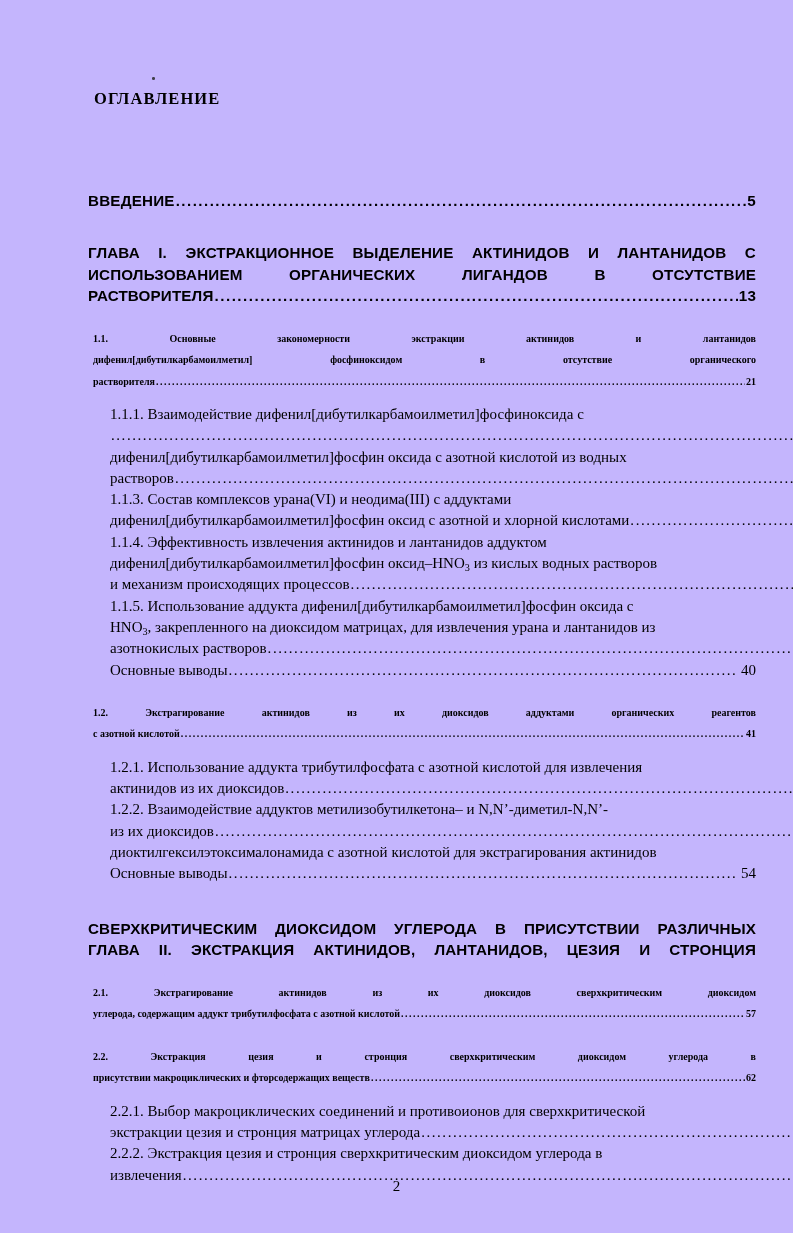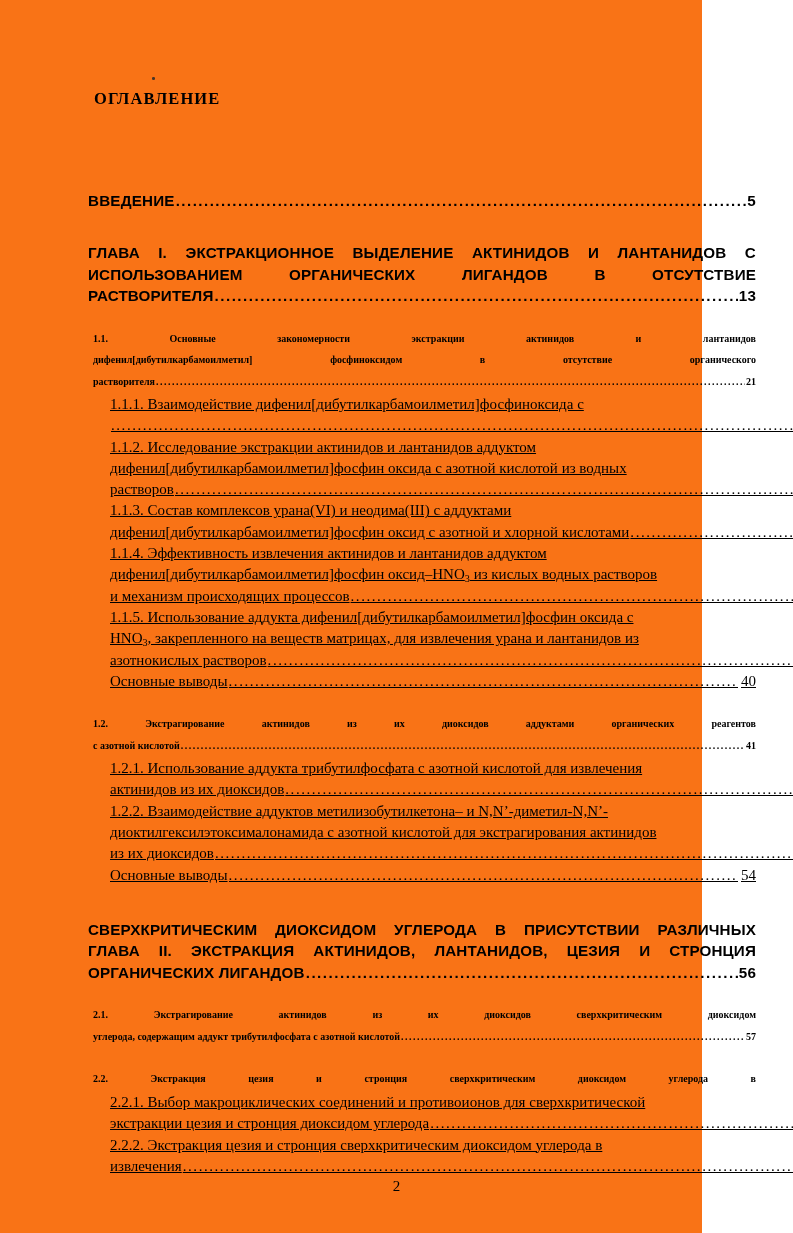--- a/index.html
+++ b/index.html
@@ -11,23 +11,23 @@
     width: 793px;
     height: 1233px;
     position: relative;
     font-family: "Liberation Serif", "DejaVu Serif", serif;
     color: #000000;
     overflow: hidden;
   }
   .page {
     position: absolute;
     left: 0; top: 0;
-    width: 702px;
+    width: 793px;
     height: 1233px;
-    background: #f97316;
+    background: #c4b5fd;
   }
   .content {
     position: absolute;
     left: 88px;
     top: 80px;
     width: 668px;
   }
 
   
   .toc-title {
@@ -110,24 +110,23 @@
     width: 663px;
   }
   .sec .lastline {
     text-align: left;
     text-align-last: left;
   }
   .sec .dots { letter-spacing: 1.5px; }
 
   
   .subs {
-    margin-top: 2px;
+    margin-top: 12px;
     margin-left: 22px;
     width: 646px;
-    text-decoration: underline;
   }
   .sub {
     font-size: 15px;
     line-height: 21.3px;
   }
   .sub .line { display: block; }
   .sub .dots { letter-spacing: 1.55px; }
   .sub .pg { padding-left: 2px; }
 
   sub {
@@ -187,21 +186,20 @@
     <div class="subs">
 
       <div class="sub">
         <span class="line">1.1.1. Взаимодействие дифенил[дибутилкарбамоилметил]фосфиноксида с</span>
         <span class="line row">
           <span class="dots"></span>
         </span>
       </div>
 
       <div class="sub">
-        <span class="line">1.1.2. Исследование экстракции актинидов и лантанидов аддуктом</span>
         <span class="line">дифенил[дибутилкарбамоилметил]фосфин оксида с азотной кислотой из водных</span>
         <span class="line row">
           <span class="txt">растворов</span><span class="dots"></span>
         </span>
       </div>
 
       <div class="sub">
         <span class="line">1.1.3. Состав комплексов урана(VI) и неодима(III) с аддуктами</span>
         <span class="line row">
           <span class="txt">дифенил[дибутилкарбамоилметил]фосфин оксид с азотной и хлорной кислотами</span><span class="dots"></span>
@@ -211,21 +209,21 @@
       <div class="sub">
         <span class="line">1.1.4. Эффективность извлечения актинидов и лантанидов аддуктом</span>
         <span class="line"><span>дифенил[дибутилкарбамоилметил]фосфин оксид–HNO</span><sub>3</sub><span> из кислых водных растворов</span></span>
         <span class="line row">
           <span class="txt">и механизм происходящих процессов</span><span class="dots"></span>
         </span>
       </div>
 
       <div class="sub">
         <span class="line">1.1.5. Использование аддукта дифенил[дибутилкарбамоилметил]фосфин оксида с</span>
-        <span class="line"><span>HNO</span><sub>3</sub><span>, закрепленного на веществ матрицах, для извлечения урана и лантанидов из</span></span>
+        <span class="line"><span>HNO</span><sub>3</sub><span>, закрепленного на диоксидом матрицах, для извлечения урана и лантанидов из</span></span>
         <span class="line row">
           <span class="txt">азотнокислых растворов</span><span class="dots"></span>
         </span>
       </div>
 
       <div class="sub row">
         <span class="txt">Основные выводы</span>
           <span class="dots"></span>
           <span class="pg">40</span>
       </div>
@@ -245,63 +243,63 @@
 
       <div class="sub">
         <span class="line">1.2.1. Использование аддукта трибутилфосфата с азотной кислотой для извлечения</span>
         <span class="line row">
           <span class="txt">актинидов из их диоксидов</span><span class="dots"></span>
         </span>
       </div>
 
       <div class="sub">
         <span class="line">1.2.2. Взаимодействие аддуктов метилизобутилкетона– и N,N’-диметил-N,N’-</span>
+        <span class="line row">
+          <span class="txt">из их диоксидов</span><span class="dots"></span>
+        </span>
         <span class="line">диоктилгексилэтоксималонамида с азотной кислотой для экстрагирования актинидов</span>
-        <span class="line row">
-          <span class="txt">из их диоксидов</span><span class="dots"></span>
-        </span>
       </div>
 
       <div class="sub row">
         <span class="txt">Основные выводы</span>
           <span class="dots"></span>
           <span class="pg">54</span>
       </div>
 
     </div>
 
     <div class="sans chapter">
       <div>СВЕРХКРИТИЧЕСКИМ ДИОКСИДОМ УГЛЕРОДА В ПРИСУТСТВИИ РАЗЛИЧНЫХ</div>
       <div>ГЛАВА II. ЭКСТРАКЦИЯ АКТИНИДОВ, ЛАНТАНИДОВ, ЦЕЗИЯ И СТРОНЦИЯ</div>
-      <div class="lastline row">
-        <span class="txt">ОРГАНИЧЕСКИХ ЛИГАНДОВ</span>
-          <span class="dots"></span>
-          <span class="pg">56</span>
-      </div>
     </div>
 
     <div class="sec">
       <div>2.1. Экстрагирование актинидов из их диоксидов сверхкритическим диоксидом</div>
       <div class="lastline row">
         <span class="txt">углерода, содержащим аддукт трибутилфосфата с азотной кислотой</span>
           <span class="dots"></span>
           <span class="pg">57</span>
       </div>
     </div>
 
     <div class="sec">
       <div>2.2. Экстракция цезия и стронция сверхкритическим диоксидом углерода в</div>
+      <div class="lastline row">
+        <span class="txt">присутствии макроциклических и фторсодержащих веществ</span>
+          <span class="dots"></span>
+          <span class="pg">62</span>
+      </div>
     </div>
 
     <div class="subs">
 
       <div class="sub">
         <span class="line">2.2.1. Выбор макроциклических соединений и противоионов для сверхкритической</span>
         <span class="line row">
-          <span class="txt">экстракции цезия и стронция диоксидом углерода</span><span class="dots"></span>
+          <span class="txt">экстракции цезия и стронция матрицах углерода</span><span class="dots"></span>
         </span>
       </div>
 
       <div class="sub">
         <span class="line">2.2.2. Экстракция цезия и стронция сверхкритическим диоксидом углерода в</span>
         <span class="line row">
           <span class="txt">извлечения</span><span class="dots"></span>
         </span>
       </div>
 

